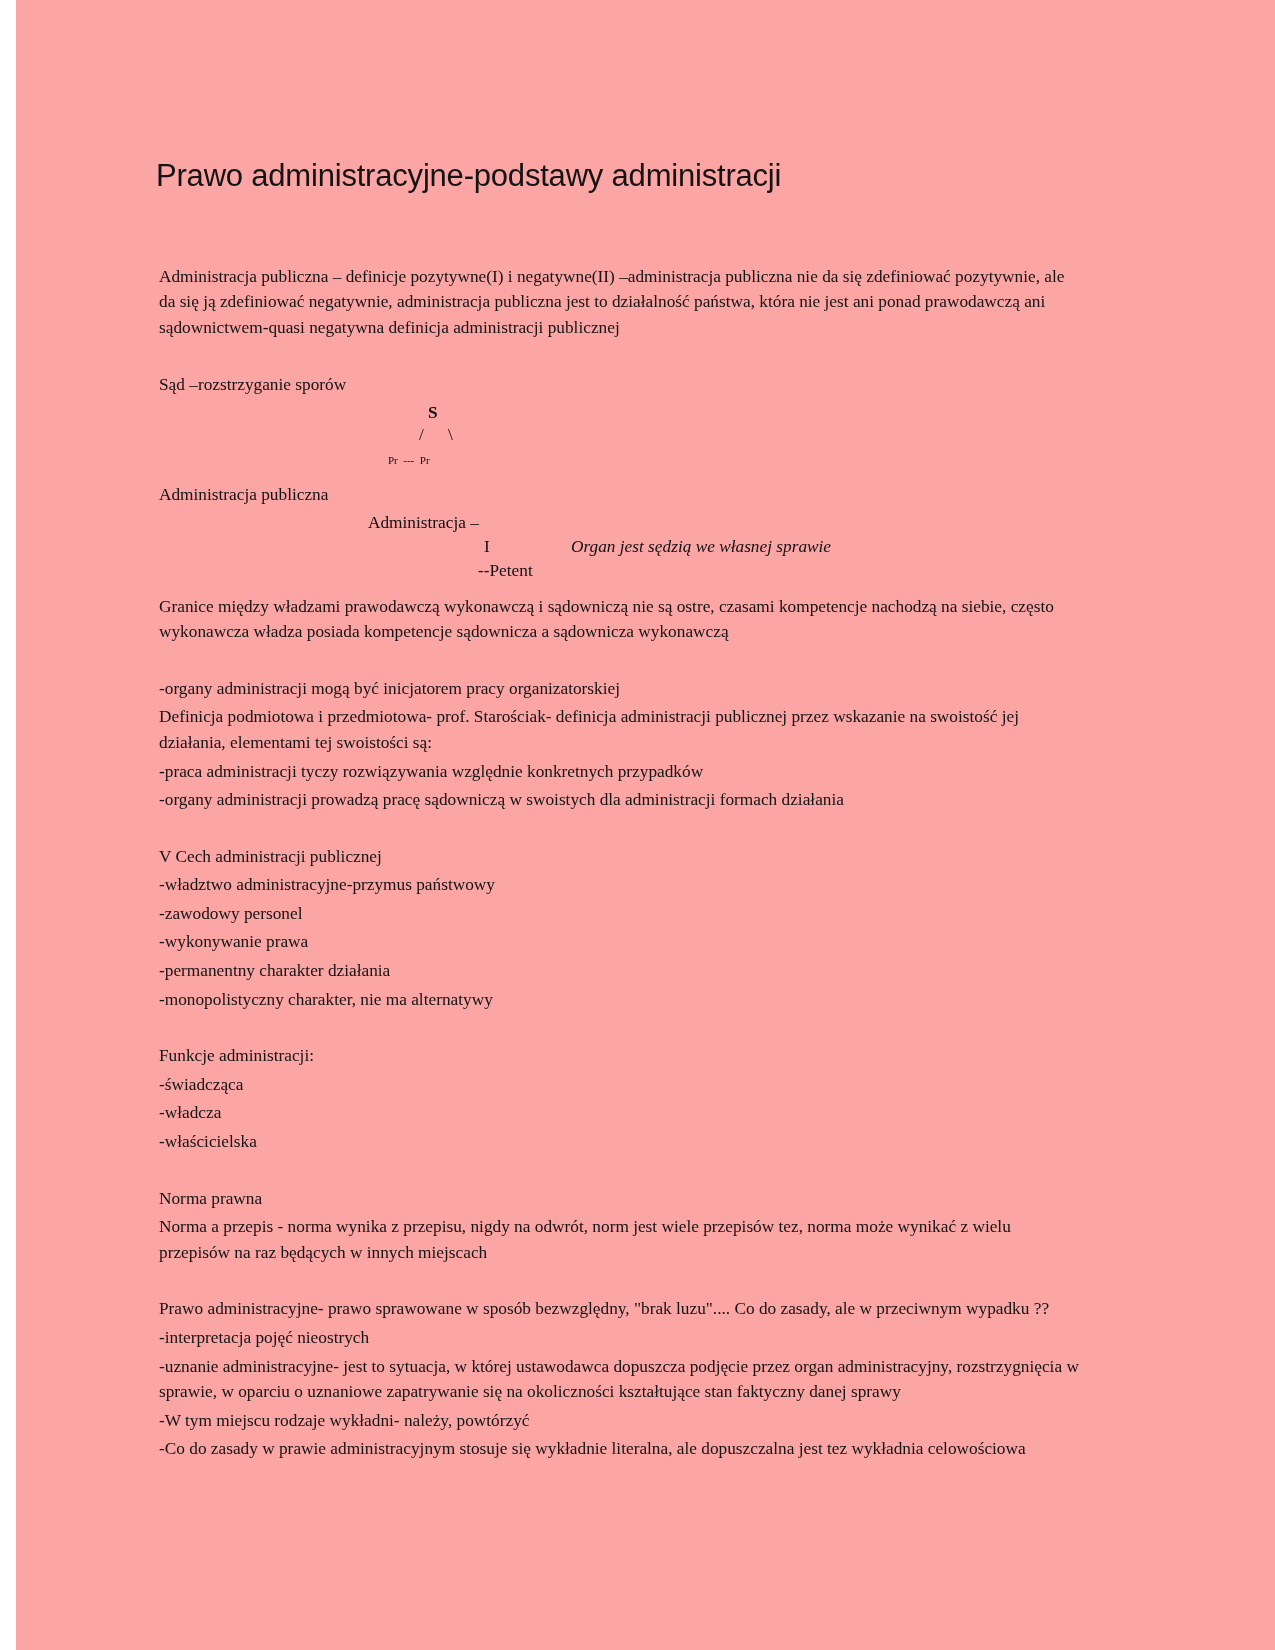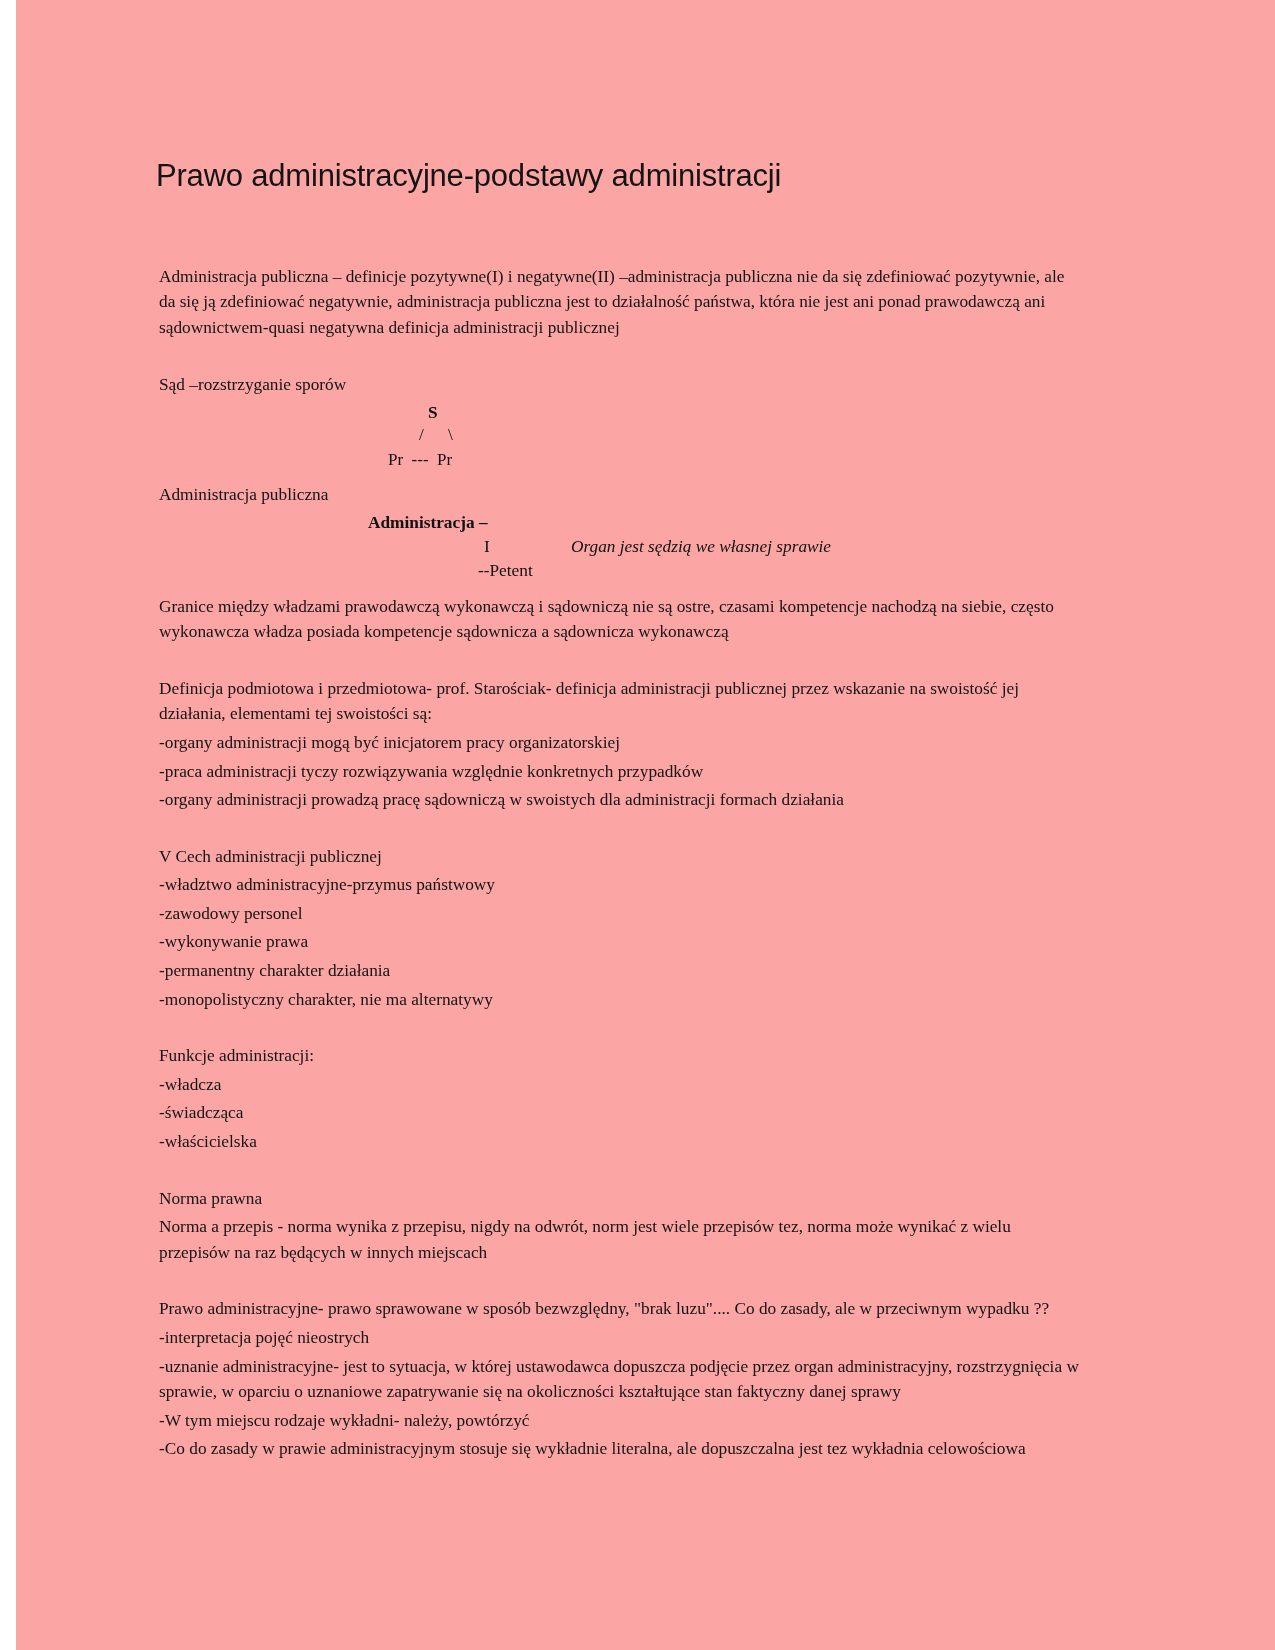--- a/index.html
+++ b/index.html
@@ -78,38 +78,37 @@
     position: absolute;
     left: 292px;
     top: 24px;
     font-size: 17.3px;
     line-height: 20px;
   }
   .tree1 .leaf-row {
     position: absolute;
     left: 232px;
     top: 49px;
-    font-size: 17px;
+    font-size: 11px;
     line-height: 20px;
     white-space: pre;
     font-family: Liberation Serif, serif;
   }
 
   
   .tree2 {
     position: relative;
     height: 80px;
   }
   .tree2 .adm-label {
     position: absolute;
     left: 212px;
     top: 0px;
     font-size: 17.3px;
     line-height: 24px;
-    font-weight: bold;
   }
   .tree2 .rail {
     position: absolute;
     left: 328px;
     top: 24px;
     font-size: 17.3px;
     line-height: 24px;
   }
   .tree2 .organ {
     position: absolute;
@@ -165,43 +164,43 @@
       <span class="petent">--Petent</span>
     </div>
 
     <div class="blk">
       <p>Granice między władzami prawodawczą wykonawczą i sądowniczą nie są ostre, czasami kompetencje nachodzą na siebie, często wykonawcza władza posiada kompetencje sądownicza a sądownicza wykonawczą</p>
     </div>
 
     <div class="gap-md"></div>
 
     <div class="blk">
+      <p>-organy administracji mogą być inicjatorem pracy organizatorskiej</p>
       <p>Definicja podmiotowa i przedmiotowa- prof. Starościak- definicja administracji publicznej przez wskazanie na swoistość jej działania, elementami tej swoistości są:</p>
-      <p>-organy administracji mogą być inicjatorem pracy organizatorskiej</p>
       <p>-praca administracji tyczy rozwiązywania względnie konkretnych przypadków</p>
       <p>-organy administracji prowadzą pracę sądowniczą w swoistych dla administracji formach działania</p>
     </div>
 
     <div class="gap-md"></div>
 
     <div class="blk">
       <p>V Cech administracji publicznej</p>
       <p>-władztwo administracyjne-przymus państwowy</p>
       <p>-zawodowy personel</p>
       <p>-wykonywanie prawa</p>
       <p>-permanentny charakter działania</p>
       <p>-monopolistyczny charakter, nie ma alternatywy</p>
     </div>
 
     <div class="gap-md"></div>
 
     <div class="blk">
       <p>Funkcje administracji:</p>
+      <p>-świadcząca</p>
       <p>-władcza</p>
-      <p>-świadcząca</p>
       <p>-właścicielska</p>
     </div>
 
     <div class="gap-md"></div>
 
     <div class="blk">
       <p>Norma prawna</p>
       <p>Norma a przepis - norma wynika z przepisu, nigdy na odwrót, norm jest wiele przepisów tez, norma może wynikać z wielu przepisów na raz będących w innych miejscach</p>
     </div>
 

